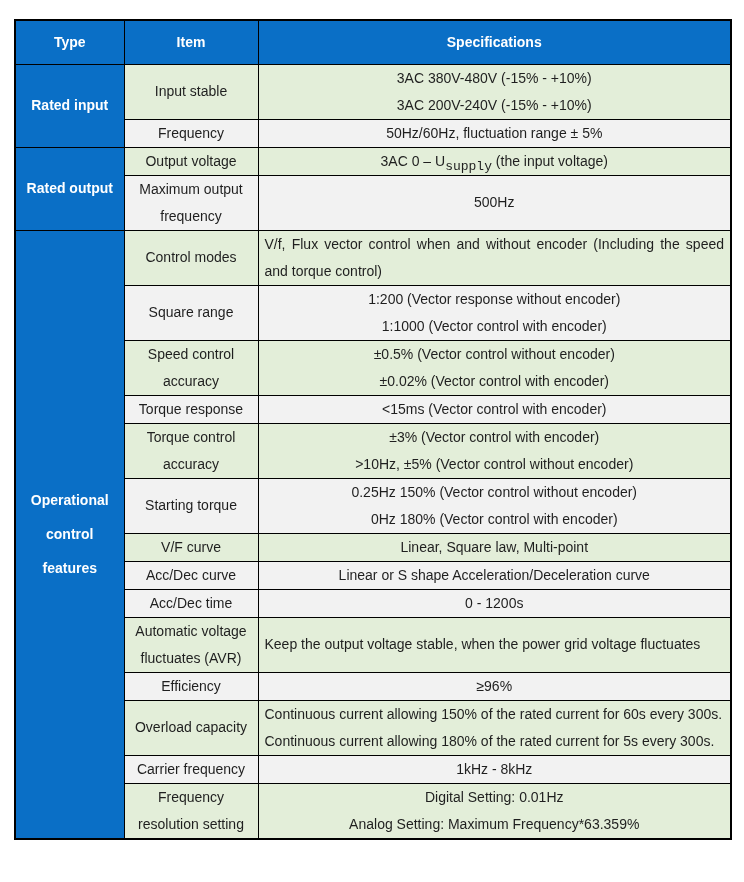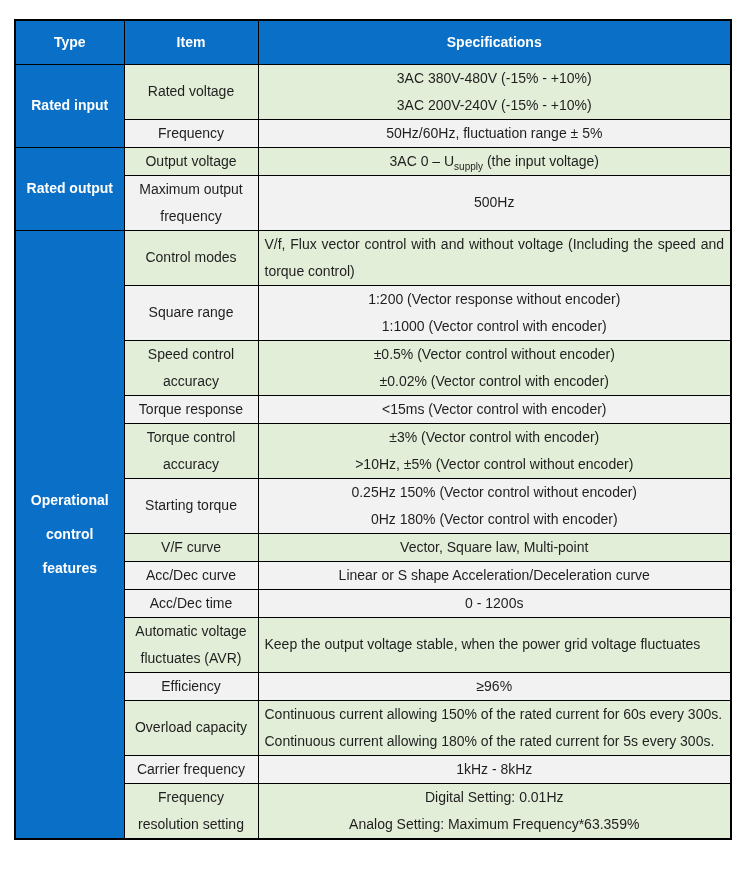--- a/index.html
+++ b/index.html
@@ -61,21 +61,21 @@
     text-align:center;
     padding:0 6px;
   }
   td.spec div{line-height:27px;}
   td.spec .just{
     text-align:justify;
     text-justify:inter-word;
   }
   tr.g td.item, tr.g td.spec{background:var(--green);}
   tr.w td.item, tr.w td.spec{background:var(--gray);}
-  sub{font-size:10px;line-height:0;}
+  sub{font-size:13px;line-height:0;font-family:Liberation Mono, monospace;}
 </style>
 </head>
 <body>
 
 <table class="spec-table">
   <colgroup>
     <col class="c-type">
       <col class="c-item">
       <col class="c-spec">
   </colgroup>
@@ -86,21 +86,21 @@
       <th class="hdr">Specifications</th>
     </tr>
   </thead>
   <tbody>
 
     <tr class="g">
       <td class="type" rowspan="2">
         <div>Rated input</div>
       </td>
       <td class="item">
-        <div>Rated voltage</div>
+        <div>Input stable</div>
       </td>
       <td class="spec">
         <div>3AC 380V-480V (-15% - +10%)</div>
         <div>3AC 200V-240V (-15% - +10%)</div>
       </td>
     </tr>
     <tr class="w">
       <td class="item">
         <div>Frequency</div>
       </td>
@@ -133,21 +133,21 @@
     <tr class="g">
       <td class="type tall" rowspan="14">
         <div>Operational</div>
         <div>control</div>
         <div>features</div>
       </td>
       <td class="item">
         <div>Control modes</div>
       </td>
       <td class="spec">
-        <div class="just">V/f, Flux vector control with and without voltage (Including the speed and torque control)</div>
+        <div class="just">V/f, Flux vector control when and without encoder (Including the speed and torque control)</div>
       </td>
     </tr>
     <tr class="w">
       <td class="item">
         <div>Square range</div>
       </td>
       <td class="spec">
         <div>1:200 (Vector response without encoder)</div>
         <div>1:1000 (Vector control with encoder)</div>
       </td>
@@ -187,21 +187,21 @@
       <td class="spec">
         <div>0.25Hz 150% (Vector control without encoder)</div>
         <div>0Hz 180% (Vector control with encoder)</div>
       </td>
     </tr>
     <tr class="g">
       <td class="item">
         <div>V/F curve</div>
       </td>
       <td class="spec">
-        <div>Vector, Square law, Multi-point</div>
+        <div>Linear, Square law, Multi-point</div>
       </td>
     </tr>
     <tr class="w">
       <td class="item">
         <div>Acc/Dec curve</div>
       </td>
       <td class="spec">
         <div>Linear or S shape Acceleration/Deceleration curve</div>
       </td>
     </tr>

